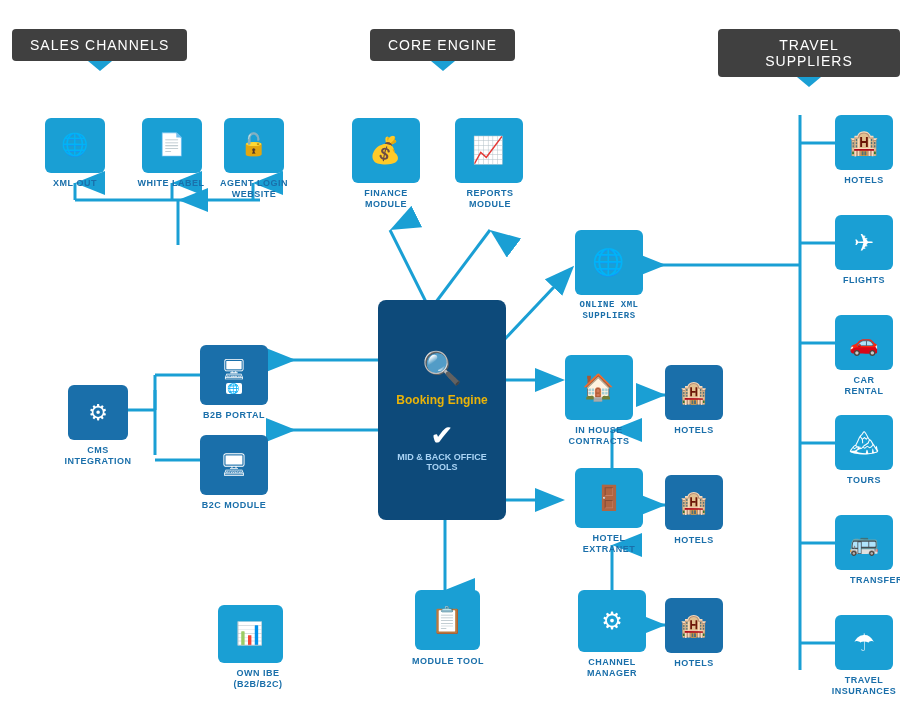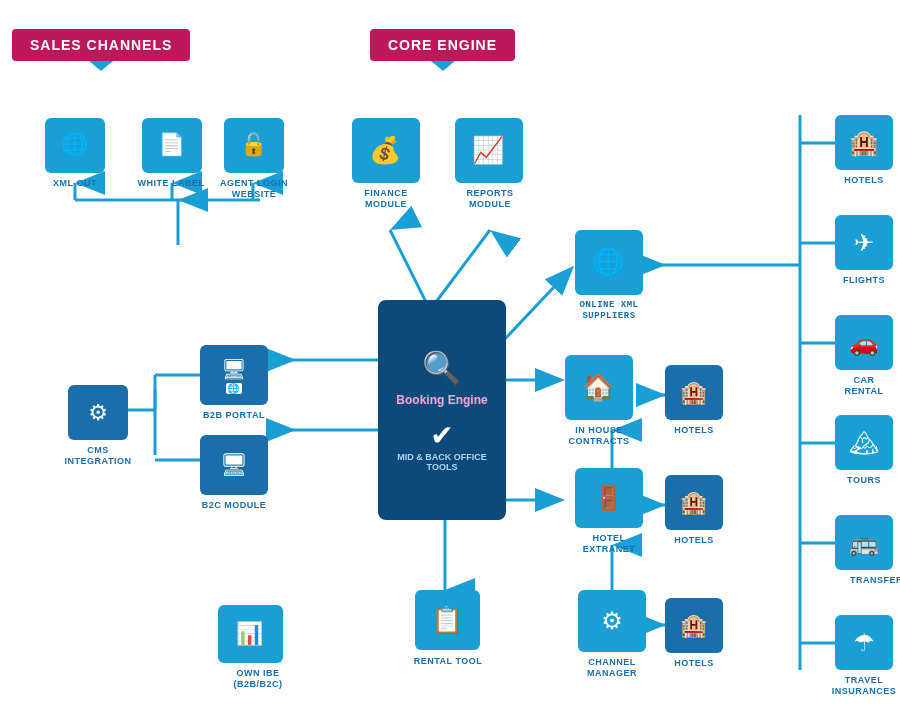--- a/index.html
+++ b/index.html
@@ -56,30 +56,30 @@
       align-items: center;
       justify-content: center;
       color: #fff;
       padding: 10px;
     }
 
     .booking-engine-box .be-title {
       font-size: 12px;
       font-weight: 900;
       text-align: center;
-      color: #f9a8d4;
+      color: #eab308;
       margin-top: 6px;
     }
 
     
     .section-header {
       position: absolute;
-      background: #be185d;
+      background: #404040;
       color: #fff;
-      font-weight: 700;
+      font-weight: 400;
       font-size: 13px;
       letter-spacing: 1px;
       padding: 8px 18px;
       text-align: center;
       border-radius: 4px;
     }
 
     .section-header::after {
       content: '';
       position: absolute;
@@ -179,20 +179,21 @@
     <line x1="612" y1="595" x2="612" y2="545" stroke="#1a9fd4" stroke-width="3" marker-end="url(#arrowUb)"></line>
 
     <line x1="612" y1="473" x2="612" y2="430" stroke="#1a9fd4" stroke-width="3" marker-end="url(#arrowUb)"></line>
 
   </svg>
 
   <div class="section-header" style="left:12px;top:29px;font-size:14px;">SALES CHANNELS</div>
 
   <div class="section-header" style="left:370px;top:29px;font-size:14px;">CORE ENGINE</div>
 
+  <div class="section-header" style="left:718px;top:29px;font-size:14px;">TRAVEL SUPPLIERS</div>
 
   <div class="icon-box icon-box-light" style="left:45px;top:118px;width:60px;height:55px;border-radius:6px;">
     <div class="icon-symbol">🌐</div>
   </div>
   <div class="icon-box-label" style="left:45px;top:178px;width:60px;">XML OUT</div>
 
   <div class="icon-box icon-box-light" style="left:142px;top:118px;width:60px;height:55px;border-radius:6px;">
     <div class="icon-symbol">📄</div>
   </div>
   <div class="icon-box-label" style="left:132px;top:178px;width:78px;">WHITE LABEL</div>
@@ -236,21 +237,21 @@
   <div class="booking-engine-box" style="left:378px;top:300px;width:128px;height:220px;">
     <div style="font-size:32px;">🔍</div>
     <div class="be-title">Booking Engine</div>
     <div style="font-size:28px;margin-top:12px;">✔</div>
     <div style="font-size:9px;font-weight:700;color:#aad4f5;text-align:center;">MID &amp; BACK OFFICE TOOLS</div>
   </div>
 
   <div class="icon-box icon-box-light" style="left:415px;top:590px;width:65px;height:60px;border-radius:6px;">
     <div style="font-size:26px;color:#fff;">📋</div>
   </div>
-  <div class="icon-box-label" style="left:408px;top:656px;width:80px;">RENTAL TOOL</div>
+  <div class="icon-box-label" style="left:408px;top:656px;width:80px;">MODULE TOOL</div>
 
   <div class="icon-box icon-box-light" style="left:575px;top:230px;width:68px;height:65px;border-radius:6px;">
     <div style="font-size:26px;color:#fff;">🌐</div>
   </div>
   <div class="icon-box-label" style="left:565px;top:300px;width:88px;font-family:Liberation Mono, monospace;">ONLINE XML<br>SUPPLIERS</div>
 
   <div class="icon-box icon-box-light" style="left:565px;top:355px;width:68px;height:65px;border-radius:6px;">
     <div style="font-size:26px;color:#fff;">🏠</div>
   </div>
   <div class="icon-box-label" style="left:555px;top:425px;width:88px;">IN HOUSE<br>CONTRACTS</div>

